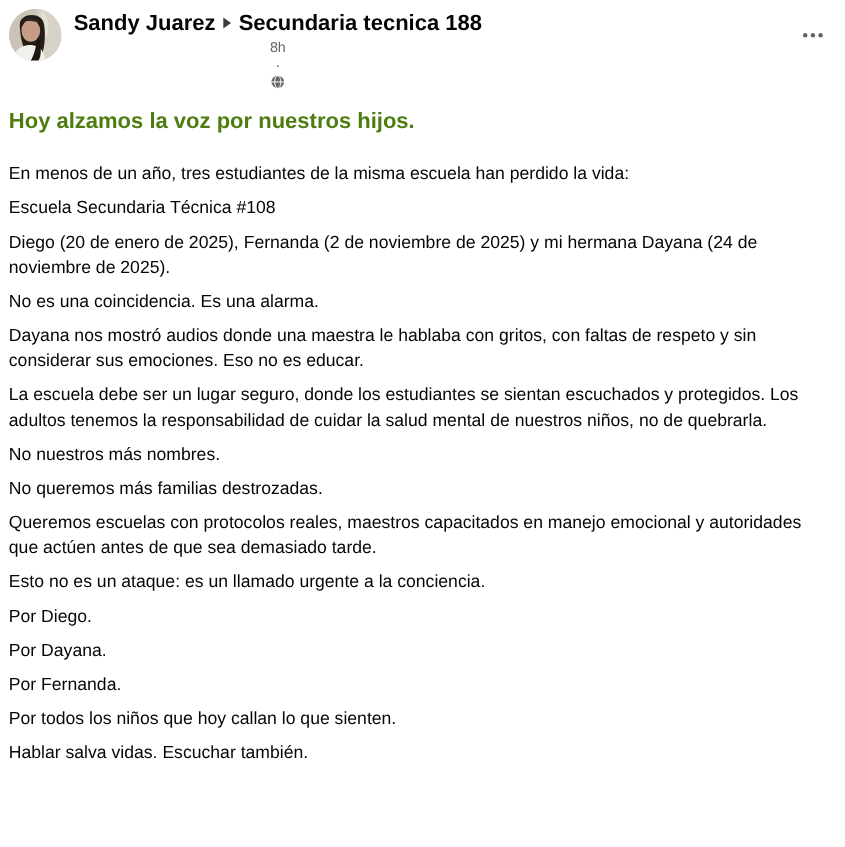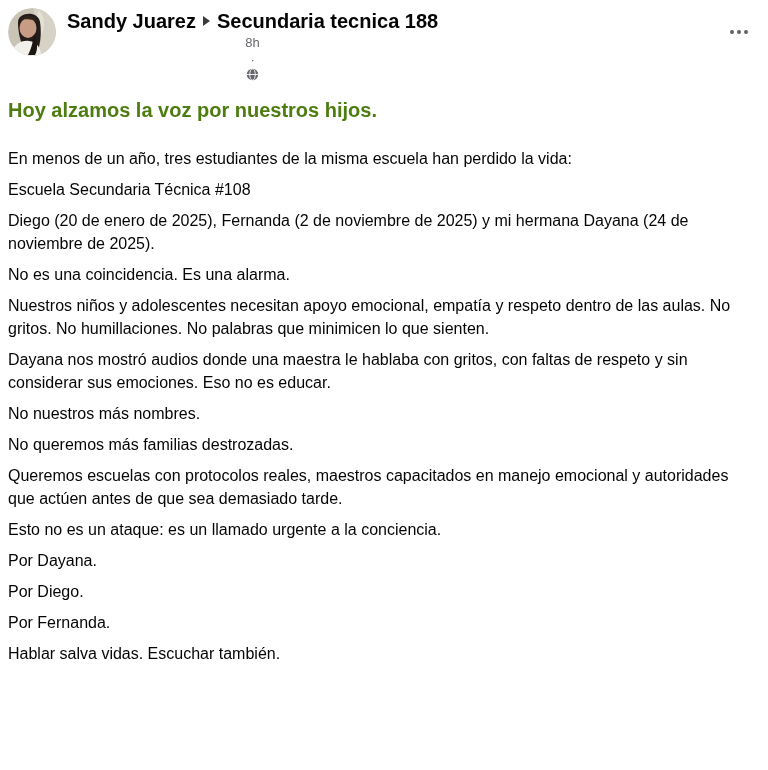--- a/index.html
+++ b/index.html
@@ -143,36 +143,37 @@
   <div class="post-body">
 
       <p>En menos de un año, tres estudiantes de la misma escuela han perdido la vida:</p>
 
       <p>Escuela Secundaria Técnica #108</p>
 
       <p>Diego (20 de enero de 2025), Fernanda (2 de noviembre de 2025) y mi hermana Dayana (24 de noviembre de 2025).</p>
 
       <p>No es una coincidencia. Es una alarma.</p>
 
-      <p>Nuestros niños y adolescentes necesitan apoyo emocional, empatía y respeto dentro de las aulas. No gritos. No humillaciones. No palabras que minimicen lo que sienten.</p>
 
       <p>Dayana nos mostró audios donde una maestra le hablaba con gritos, con faltas de respeto y sin considerar sus emociones. Eso no es educar.</p>
 
+      <p>La escuela debe ser un lugar seguro, donde los estudiantes se sientan escuchados y protegidos. Los adultos tenemos la responsabilidad de cuidar la salud mental de nuestros niños, no de quebrarla.</p>
 
       <p>No nuestros más nombres.</p>
 
       <p>No queremos más familias destrozadas.</p>
 
       <p>Queremos escuelas con protocolos reales, maestros capacitados en manejo emocional y autoridades que actúen antes de que sea demasiado tarde.</p>
 
       <p>Esto no es un ataque: es un llamado urgente a la conciencia.</p>
 
+      <p>Por Diego.</p>
+
       <p>Por Dayana.</p>
-
-      <p>Por Diego.</p>
 
       <p>Por Fernanda.</p>
 
+      <p>Por todos los niños que hoy callan lo que sienten.</p>
 
       <p>Hablar salva vidas. Escuchar también.</p>
     </div>
 
 </div>
 
 </body></html>

